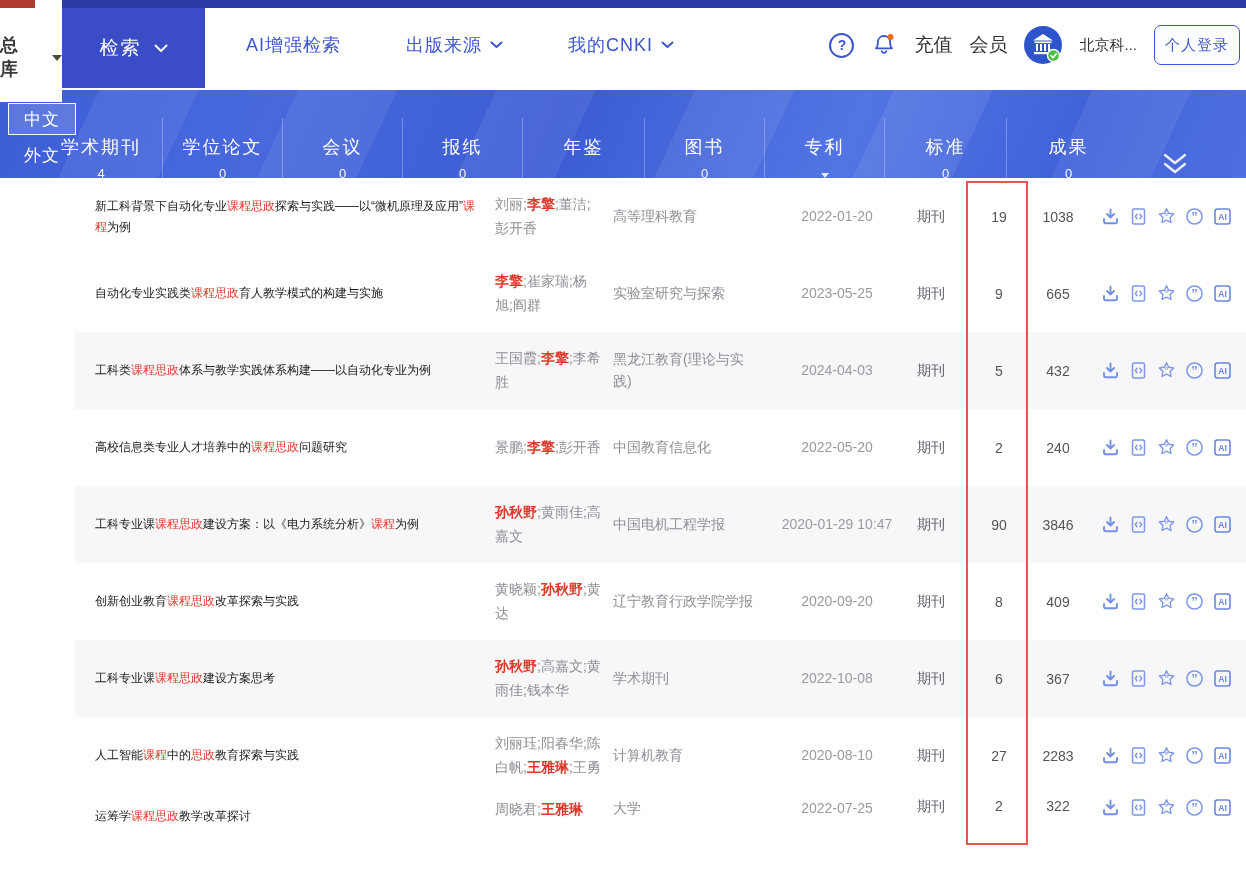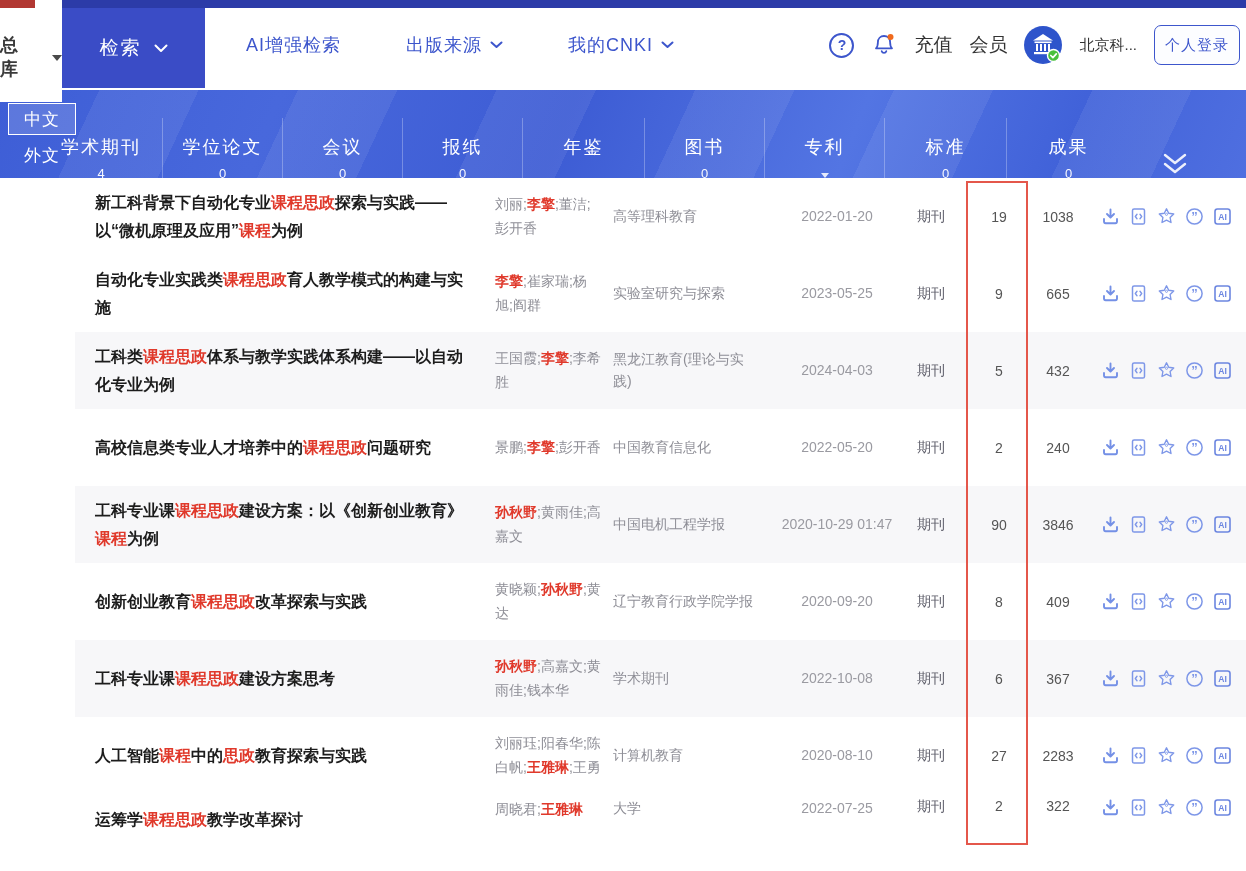--- a/index.html
+++ b/index.html
@@ -49,21 +49,21 @@
   .expand{flex:1;display:flex;align-items:center;justify-content:flex-end;padding-right:26px;cursor:pointer;}
   
   .content{position:relative;margin-left:75px;width:1171px;}
   .thead{display:flex;height:47px;background:#f2f3f4;align-items:center;}
   .th{font-size:15px;color:#666;text-align:center;cursor:pointer;letter-spacing:1px;}
   .trow{display:flex;min-height:77px;align-items:center;background:#fff;}
   .trow.shaded{background:#f7f7f9;}
   .trow.last{min-height:56px;align-items:flex-start;padding-top:4px;box-sizing:border-box;}
   .w0{width:420px;flex:none;}.w1{width:118px;flex:none;}.w2{width:168px;flex:none;}.w3{width:112px;flex:none;}
   .w4{width:76px;flex:none;}.w5{width:60px;flex:none;}.w6{width:58px;flex:none;}.w7{width:159px;flex:none;}
-  .c-title{box-sizing:border-box;padding:8px 20px;font-size:16px;color:#1c1c1c;line-height:1.75;cursor:pointer;font-weight:bold;}
+  .c-title{box-sizing:border-box;padding:8px 20px;font-size:12px;color:#1c1c1c;line-height:1.75;cursor:pointer;}
   .c-author{box-sizing:border-box;padding-right:12px;font-size:14px;color:#8e8e96;line-height:1.65;cursor:pointer;}
   .c-source{box-sizing:border-box;padding-right:28px;font-size:14px;color:#8e8e96;line-height:1.55;cursor:pointer;}
   .c-date{font-size:14px;color:#9a9aa1;text-align:center;line-height:1.5;}
   .c-db{font-size:14px;color:#5e5e6a;text-align:center;}
   .c-cited{font-size:14px;color:#555;text-align:center;cursor:pointer;}
   .c-down{font-size:14px;color:#555;text-align:center;}
   .c-ops{display:flex;align-items:center;justify-content:center;gap:9px;}
   .c-title .hl{color:#e0392b;}
   .c-author .hl{color:#e0392b;font-weight:bold;}
   .op-ic{width:19px;height:19px;cursor:pointer;flex:none;}
@@ -338,24 +338,24 @@
         <text x="9.5" y="13.6" text-anchor="middle" font-size="13" font-weight="bold" fill="#7e97e8">”</text>
       </svg>
       <svg class="op-ic" viewBox="0 0 19 19">
         <rect x="2" y="2" width="15" height="15" rx="2.4" fill="none" stroke="#6c86e0" stroke-width="1.6"></rect>
         <text x="9.5" y="13" text-anchor="middle" font-size="8.6" font-weight="bold" fill="#6c86e0">AI</text>
       </svg>
     </div>
   </div>
 
   <div class="trow shaded">
-    <div class="c-title w0"><span>工科专业课</span><span class="hl">课程思政</span><span>建设方案：以《创新创业教育》</span><span class="hl">课程</span><span>为例</span></div>
+    <div class="c-title w0"><span>工科专业课</span><span class="hl">课程思政</span><span>建设方案：以《电力系统分析》</span><span class="hl">课程</span><span>为例</span></div>
     <div class="c-author w1"><span class="hl">孙秋野</span><span>;黄雨佳;高嘉文</span></div>
     <div class="c-source w2">中国电机工程学报</div>
-    <div class="c-date w3">2020-10-29 01:47</div>
+    <div class="c-date w3">2020-01-29 10:47</div>
     <div class="c-db w4">期刊</div>
     <div class="c-cited w5">90</div>
     <div class="c-down w6">3846</div>
     <div class="c-ops w7">
       <svg class="op-ic" viewBox="0 0 19 19">
         <path d="M9.5 2.5v7.5M6 7l3.5 3.5L13 7" fill="none" stroke="#7490e6" stroke-width="1.9" stroke-linecap="round" stroke-linejoin="round"></path>
         <path d="M3 12v2.6c0 .9.7 1.6 1.6 1.6h9.8c.9 0 1.6-.7 1.6-1.6V12" fill="none" stroke="#7490e6" stroke-width="1.9" stroke-linecap="round"></path>
       </svg>
       <svg class="op-ic" viewBox="0 0 19 19">
         <rect x="3.5" y="2" width="12" height="15" rx="1.6" fill="none" stroke="#7e97e8" stroke-width="1.5"></rect>

